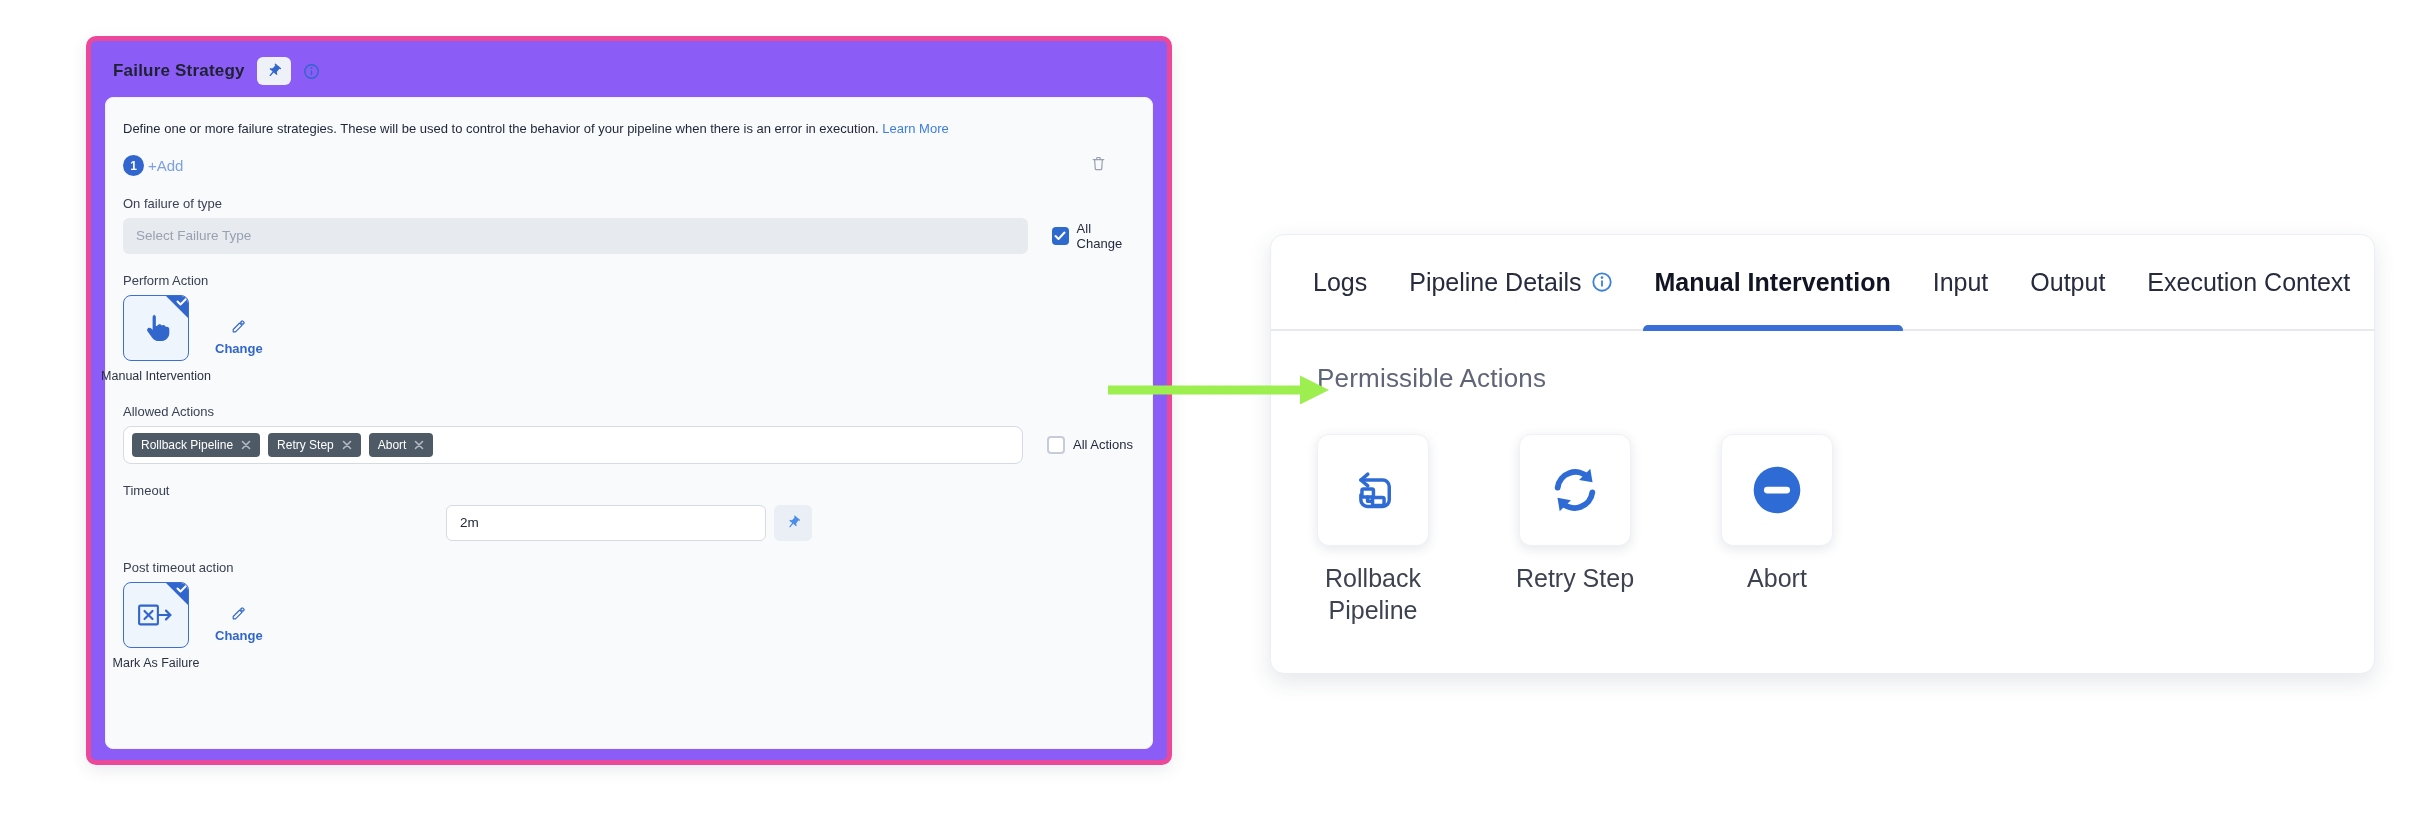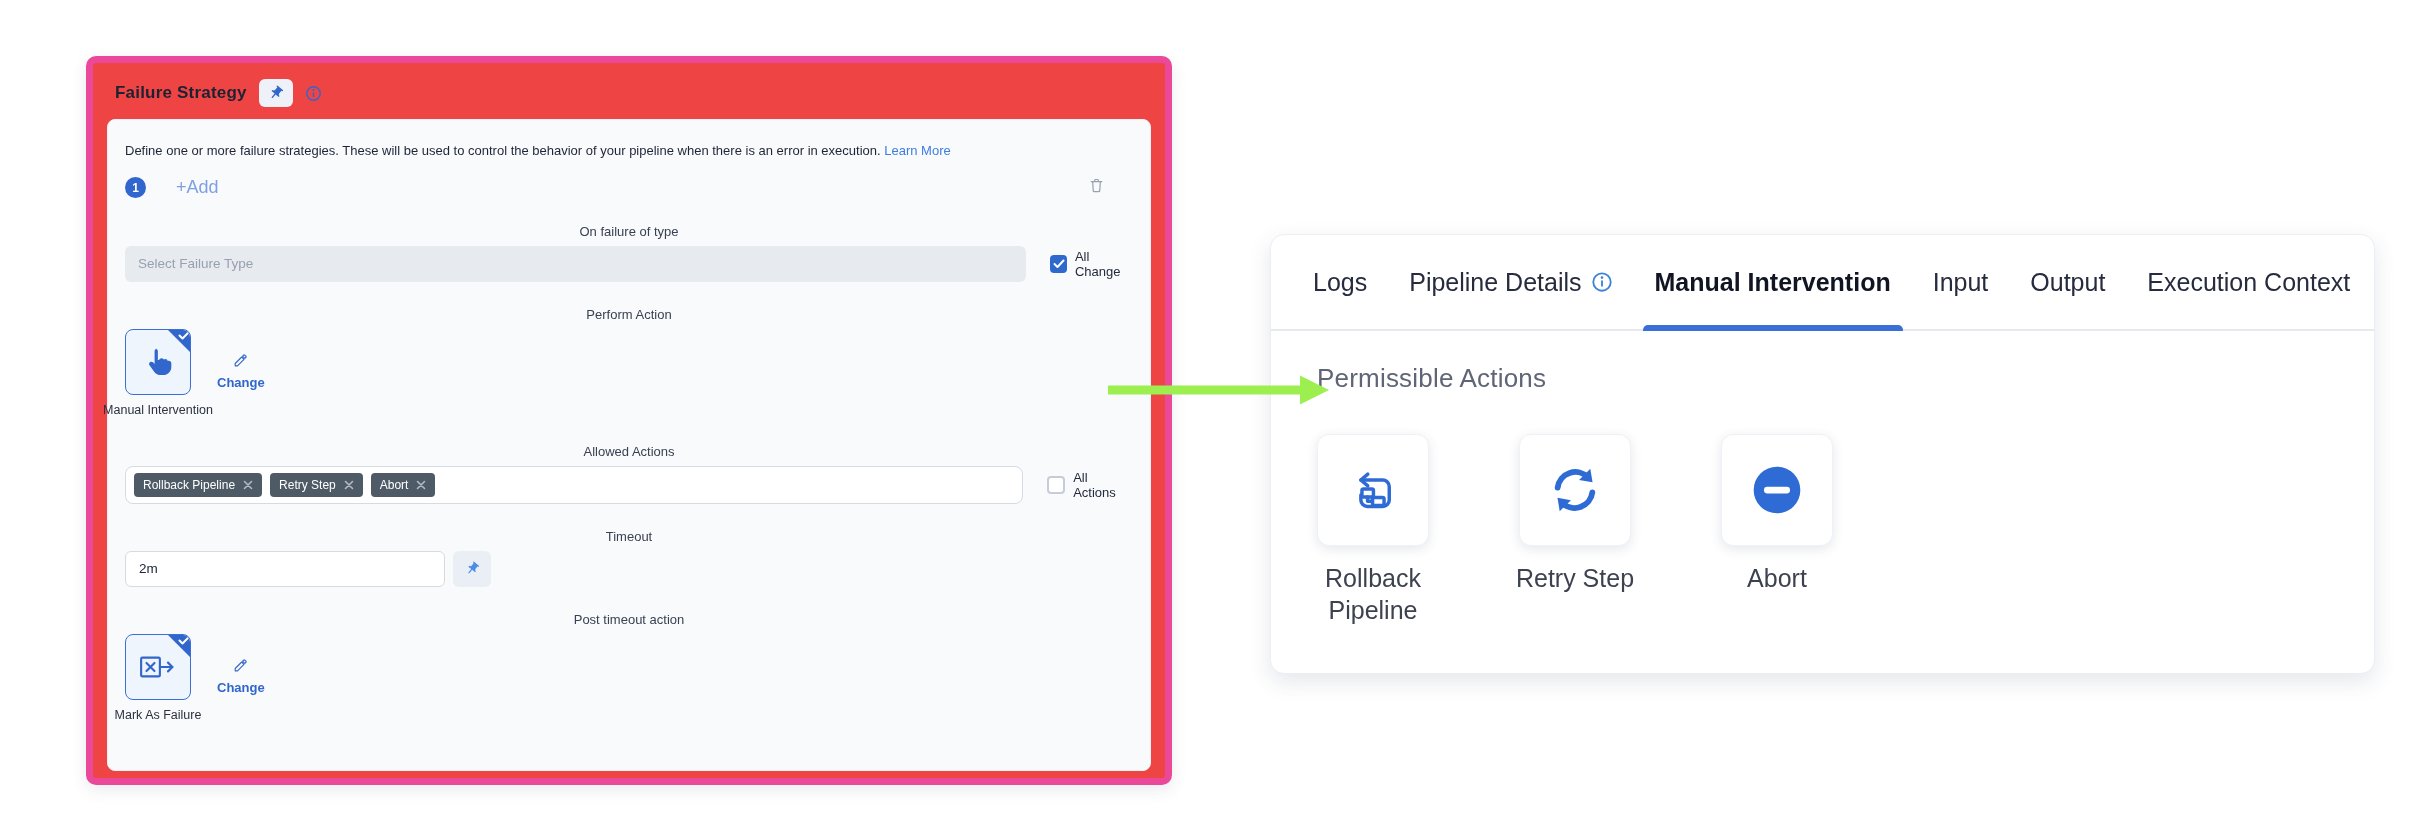--- a/index.html
+++ b/index.html
@@ -1,36 +1,36 @@
 <!DOCTYPE html>
 <html><head>
 <meta charset="utf-8">
 <style>
   * { margin:0; padding:0; box-sizing:border-box; }
   html,body { width:2412px; height:836px; background:#ffffff;
     font-family:"Liberation Sans", sans-serif; position:relative; overflow:hidden; }
 
   
-  .fs-card { position:absolute; left:86px; top:56px; width:1086px; height:729px;
-    background:#ef4444; border:7px solid #ec4899; border-radius:10px;
+  .fs-card { position:absolute; left:86px; top:36px; width:1086px; height:729px;
+    background:#8b5cf6; border:5px solid #ec4899; border-radius:10px;
     box-shadow:0 5px 16px rgba(45,55,90,.10); }
   .fs-header { display:flex; align-items:center; gap:12px; padding:16px 22px 12px; }
   .fs-title { font-size:17px; font-weight:700; color:#1d2233; letter-spacing:.2px; }
   .pin-btn { width:34px; height:28px; background:#eef1f7; border-radius:6px;
     display:flex; align-items:center; justify-content:center; cursor:pointer; }
   .fs-inner { margin:0 14px; height:652px; background:#f8fafc; border:1px solid #eef1f6;
     border-radius:8px; padding:22px 17px; position:relative; }
   .fs-desc { font-size:13px; color:#1f2537; line-height:1.45; }
   .fs-desc a { color:#3e7de2; text-decoration:none; cursor:pointer;text-align:right; }
   .add-row { margin-top:16px; display:flex; align-items:center; position:relative; height:22px; }
   .num-badge { width:21px; height:21px; border-radius:50%; background:#3266cf; color:#fff;
     font-size:12px; font-weight:700; display:flex; align-items:center; justify-content:center; cursor:pointer; }
-  .add-link { margin-left:30px; font-size:18px; color:#7d9fe4; cursor:pointer; }
+  .add-link { margin-left:4px; font-size:15px; color:#7d9fe4; cursor:pointer; }
   .trash { position:absolute; right:28px; top:0; cursor:pointer; color:#9aa0b0; }
-  .f-label { margin-top:25px; margin-bottom:7px; font-size:13px; color:#3a4152;text-align:center; }
+  .f-label { margin-top:19px; margin-bottom:7px; font-size:13px; color:#3a4152; }
   .input-row { display:flex; align-items:center; gap:24px; }
   .sel-input { width:976px; height:36px; background:#e7ebf0; border:none; border-radius:6px;
     padding:0 13px; font-size:13.5px; color:#5a6372; font-family:"Liberation Sans",sans-serif; }
   .sel-input::placeholder { color:#98a1af; opacity:1; }
   .chk-wrap { display:flex; align-items:center; gap:8px; cursor:pointer; }
   .chk { width:18px; height:18px; border-radius:4px; display:flex; align-items:center; justify-content:center; }
   .chk.checked { background:#2e6ace; }
   .chk.unchecked { background:#fff; border:2px solid #c6ccd8; }
   .chk-label { font-size:13px; color:#252b3d; }
   .action-select { display:flex; align-items:flex-start; gap:26px; }
@@ -41,21 +41,21 @@
   .corner { position:absolute; top:-1px; right:-1px; }
   .action-caption { margin-top:7px; width:120px; text-align:center; font-size:12.5px;
     color:#2b3140; line-height:1.35; }
   .change-link { display:flex; align-items:center; gap:7px; margin-top:24px;
     color:#3166cc; font-size:13px; font-weight:700; cursor:pointer;flex-direction:column; }
   .tags-input { width:900px; height:38px; background:#fff; border:1.5px solid #d6dae3;
     border-radius:8px; display:flex; align-items:center; padding:0 8px; gap:8px; cursor:text; }
   .tag { height:24px; background:#4f5a67; border-radius:4px; color:#fff; font-size:12px;
     display:flex; align-items:center; gap:8px; padding:0 9px; }
   .tag-x { display:flex; align-items:center; cursor:pointer; color:#b3bac4; }
-  .timeout-row { display:flex; align-items:center; gap:8px; }
+  .timeout-row { display:flex; align-items:center; gap:8px;justify-content:center; }
   .timeout-input { width:320px; height:36px; background:#fff; border:1.5px solid #d6dae3;
     border-radius:6px; padding:0 13px; font-size:13.5px; color:#22283a;
     font-family:"Liberation Sans",sans-serif; }
   .pin-btn2 { width:38px; height:36px; background:#eaeef5; border-radius:6px;
     display:flex; align-items:center; justify-content:center; cursor:pointer; }
 
   
   .arrow-wrap { position:absolute; left:1108px; top:374px; z-index:5; }
 
   

